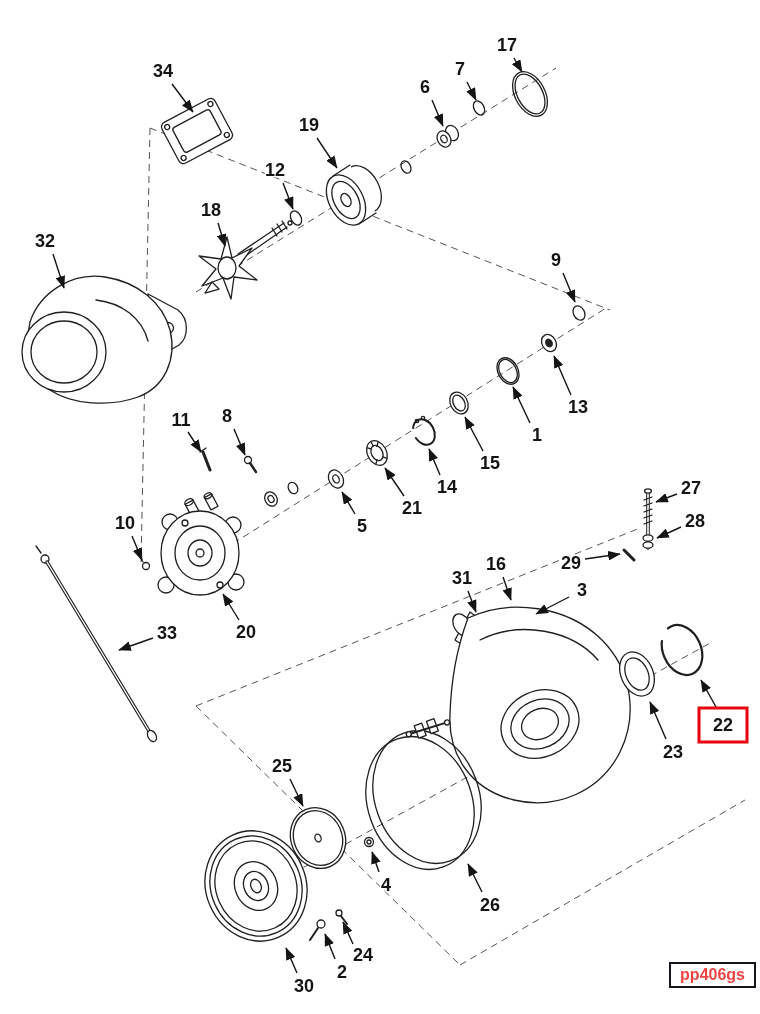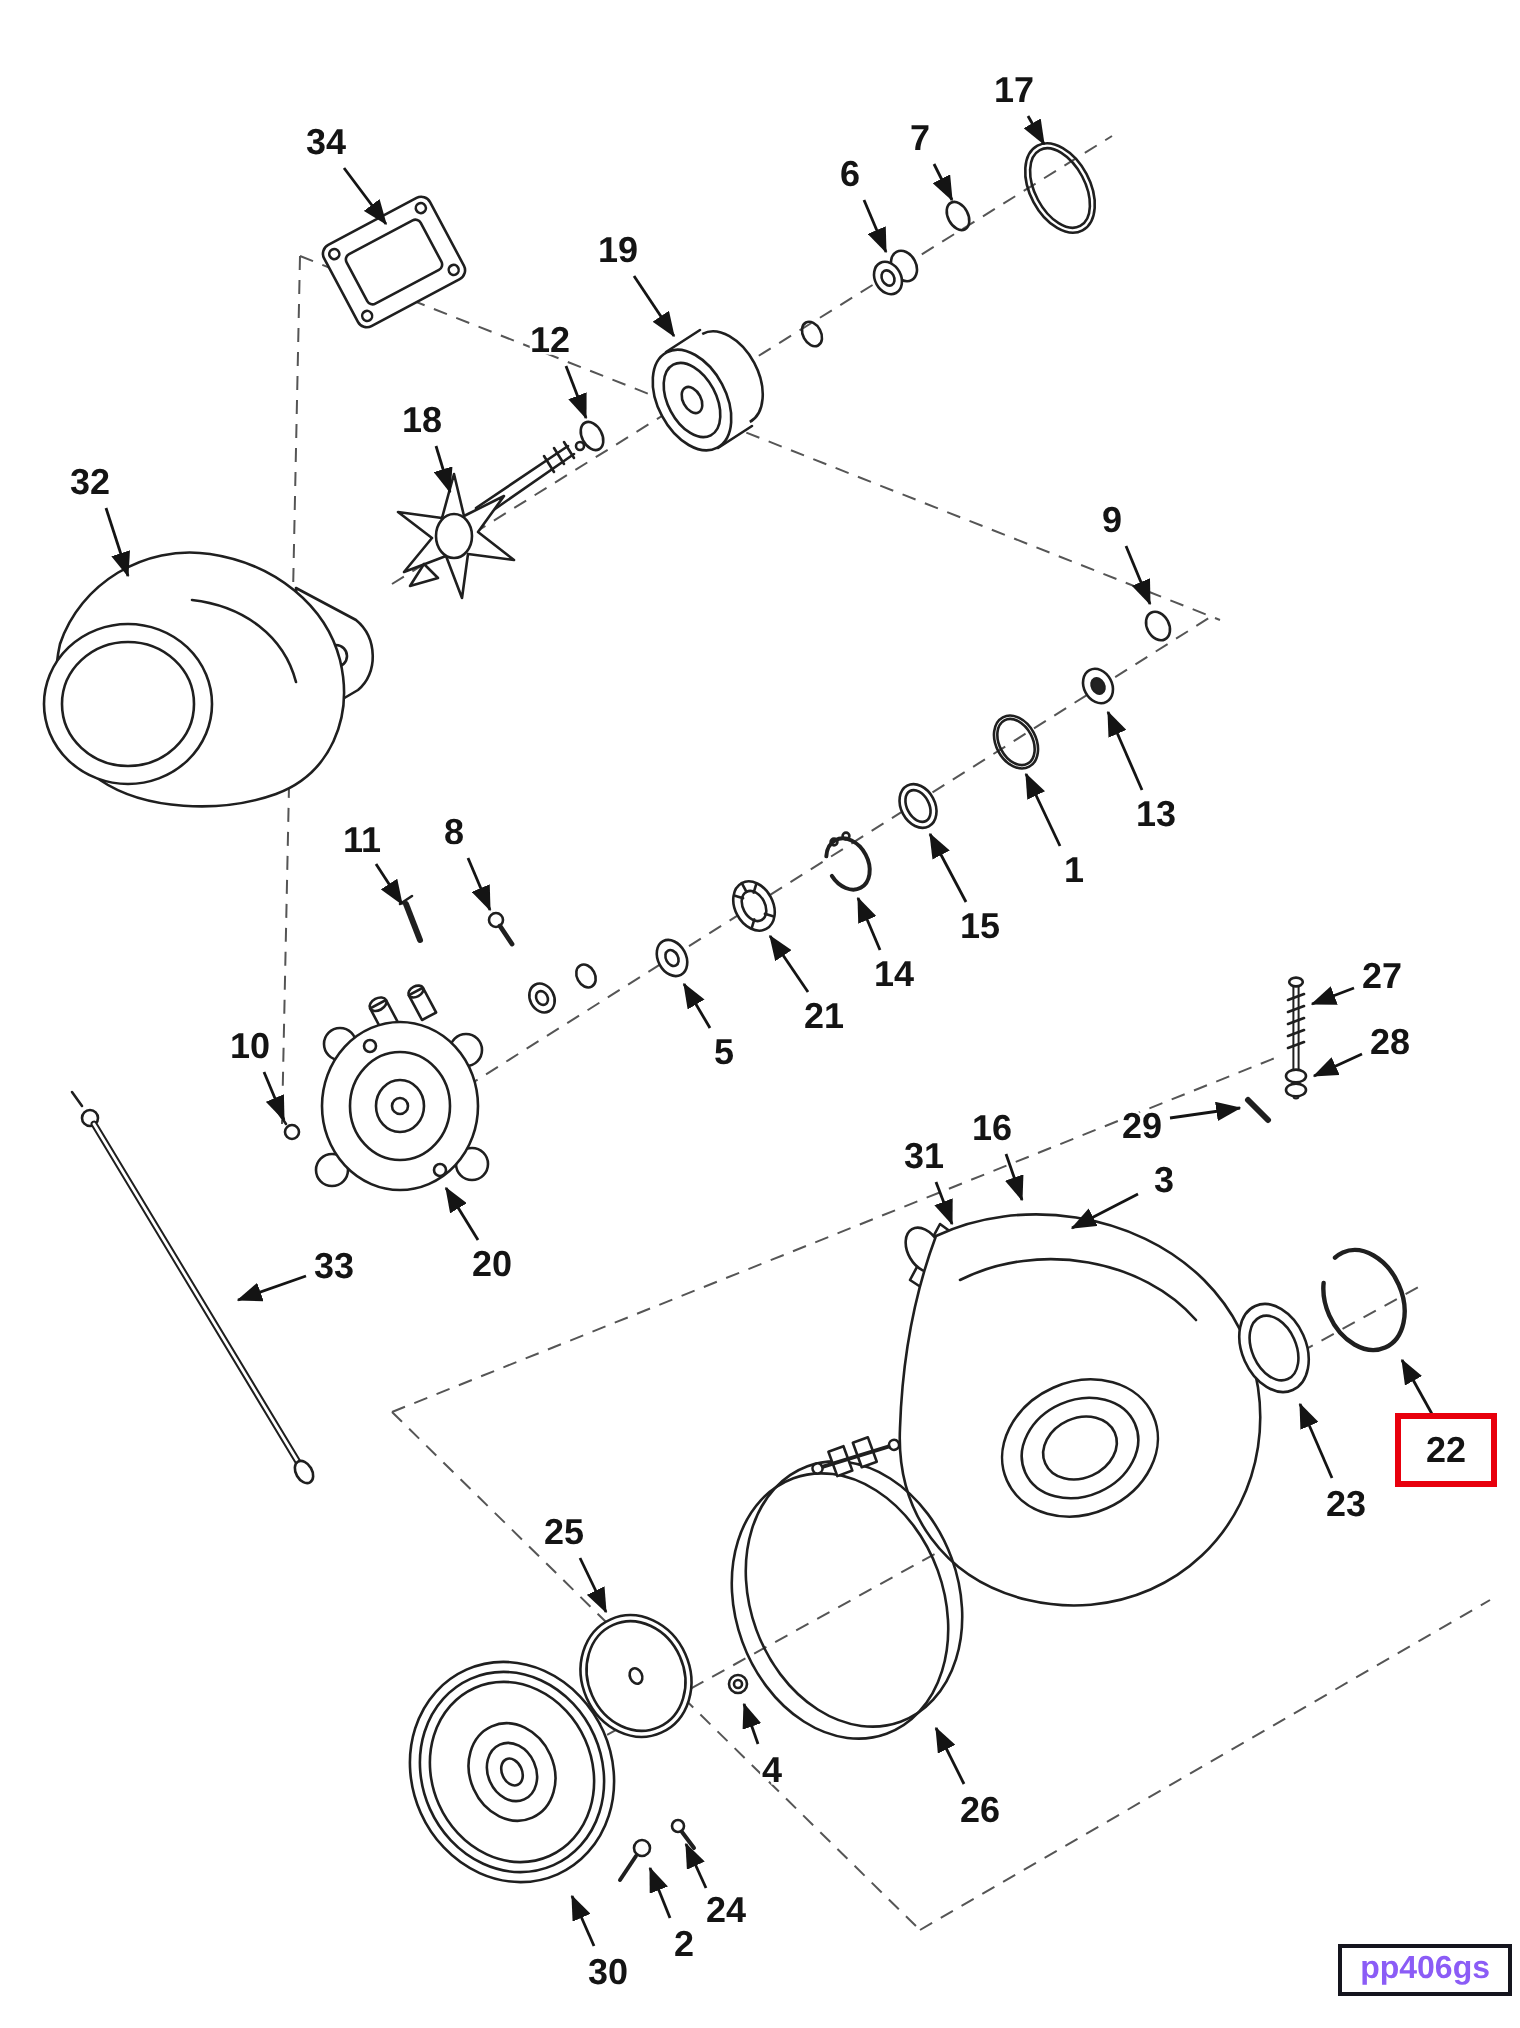--- a/index.html
+++ b/index.html
@@ -4,22 +4,22 @@
 <style>
   html,body{margin:0;padding:0;background:#e9e9e9;}
   .canvas{position:relative;width:760px;height:1014px;background:#ffffff;overflow:hidden;
           font-family:"Liberation Sans",sans-serif;}
   .canvas > svg{position:absolute;left:0;top:0;}
   .dash path{stroke:#555;stroke-width:1;stroke-dasharray:7 5;fill:none;}
   .part{stroke:#1f1f1f;stroke-width:1.3;fill:none;stroke-linecap:round;stroke-linejoin:round;}
   .callout-text{font:bold 18px "Liberation Sans",sans-serif;fill:#141414;
                 paint-order:stroke;stroke:#ffffff;stroke-width:2.5px;text-anchor:middle;}
   .callout-line{stroke:#141414;stroke-width:1.4;fill:none;}
-  .code-box{position:absolute;right:4px;bottom:16px;border:2px solid #15151e;background:#fff;
-            padding:2px 9px;font:bold 16px "Liberation Sans",sans-serif;color:#8b5cf6;margin-top:44px;}
+  .code-box{position:absolute;right:4px;bottom:26px;border:2px solid #15151e;background:#fff;
+            padding:2px 9px;font:bold 16px "Liberation Sans",sans-serif;color:#ef4444;margin-top:44px;}
 </style>
 </head>
 <body>
 
 <div class="canvas">
   <svg id="diagram-svg" width="760" height="1014" viewBox="0 0 760 1014">
     <defs>
       <marker id="arrowhead" markerWidth="9" markerHeight="7" refX="8.5" refY="3.5" orient="auto">
         <path d="M0,0 L9,3.5 L0,7 Z" fill="#141414"></path>
       </marker>

